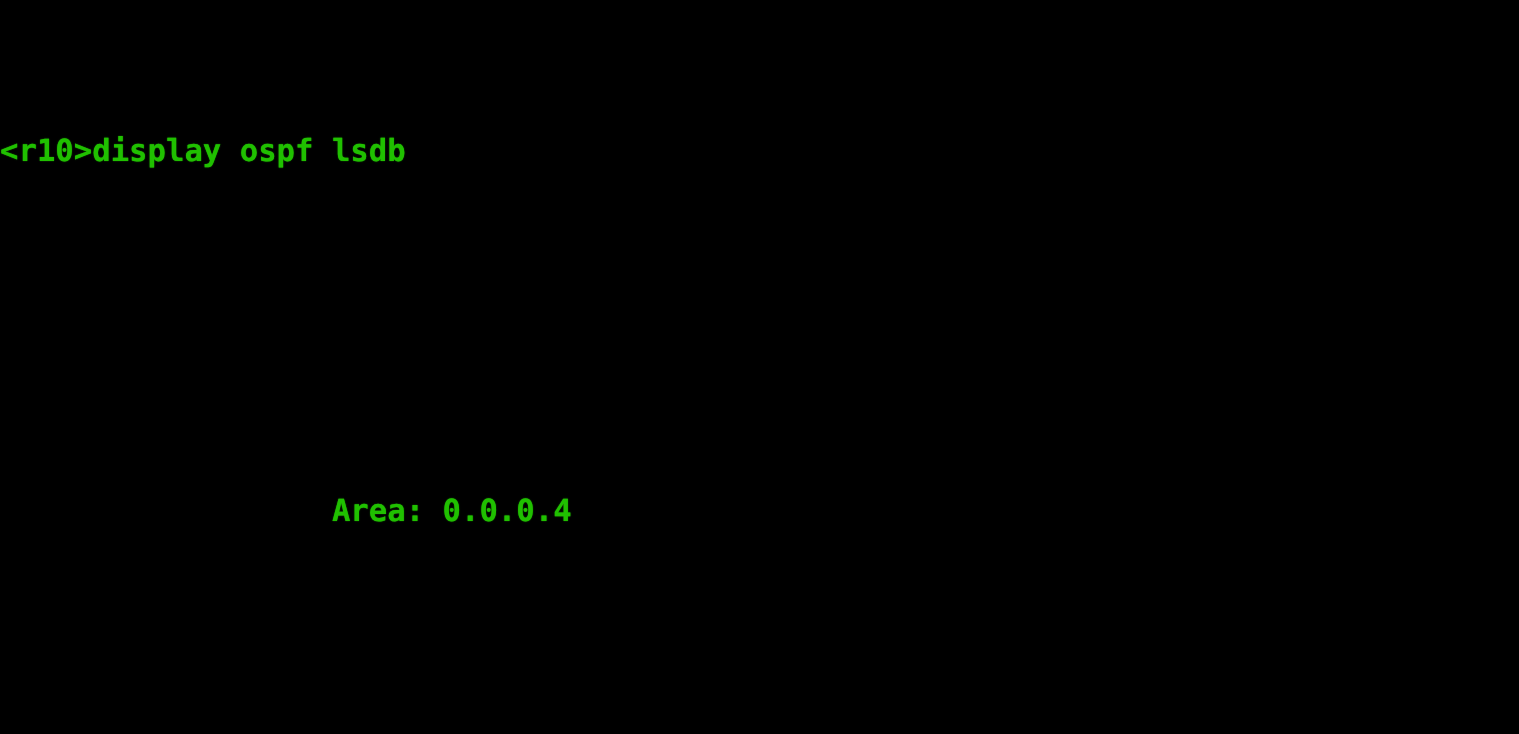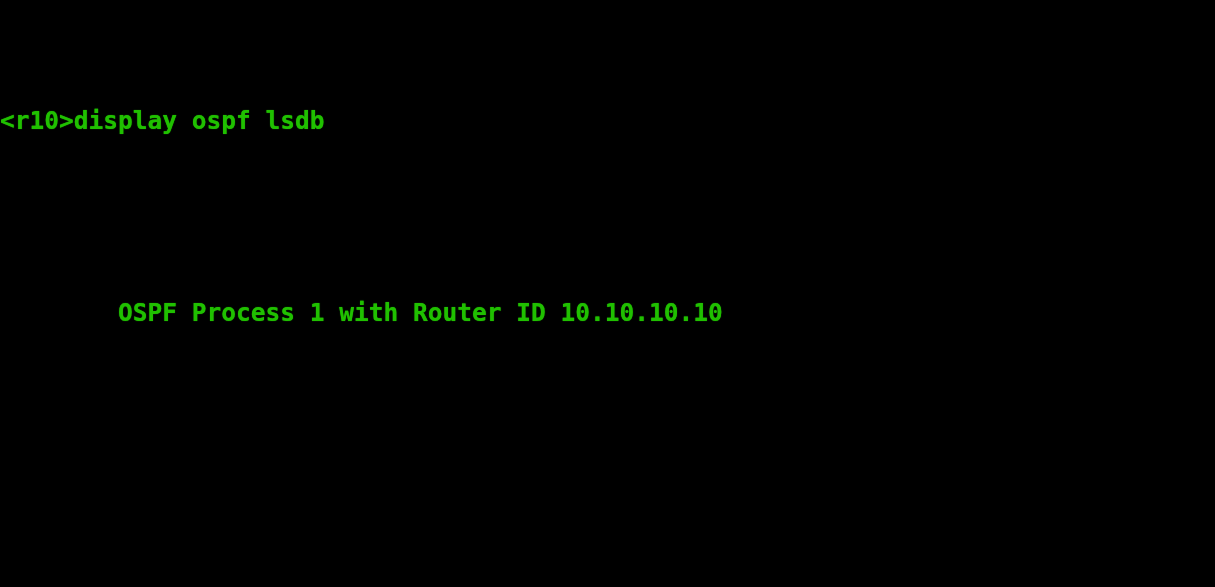--- a/index.html
+++ b/index.html
@@ -72,21 +72,20 @@
 <body>
 
 <div id="terminal">
 
   <div id="scrollback-clip">      1      1      1</div>
 
   <div id="screen-rows">
 
     <div class="tline">&lt;r10&gt;display ospf lsdb</div>
     <div class="tline"></div>
-    <div class="tline">        OSPF Process 1 with Router ID 10.10.10.10</div>
     <div class="tline"></div>
     <div class="tline">                  Area: 0.0.0.4</div>
     
     
     
     
     
     
     
     

